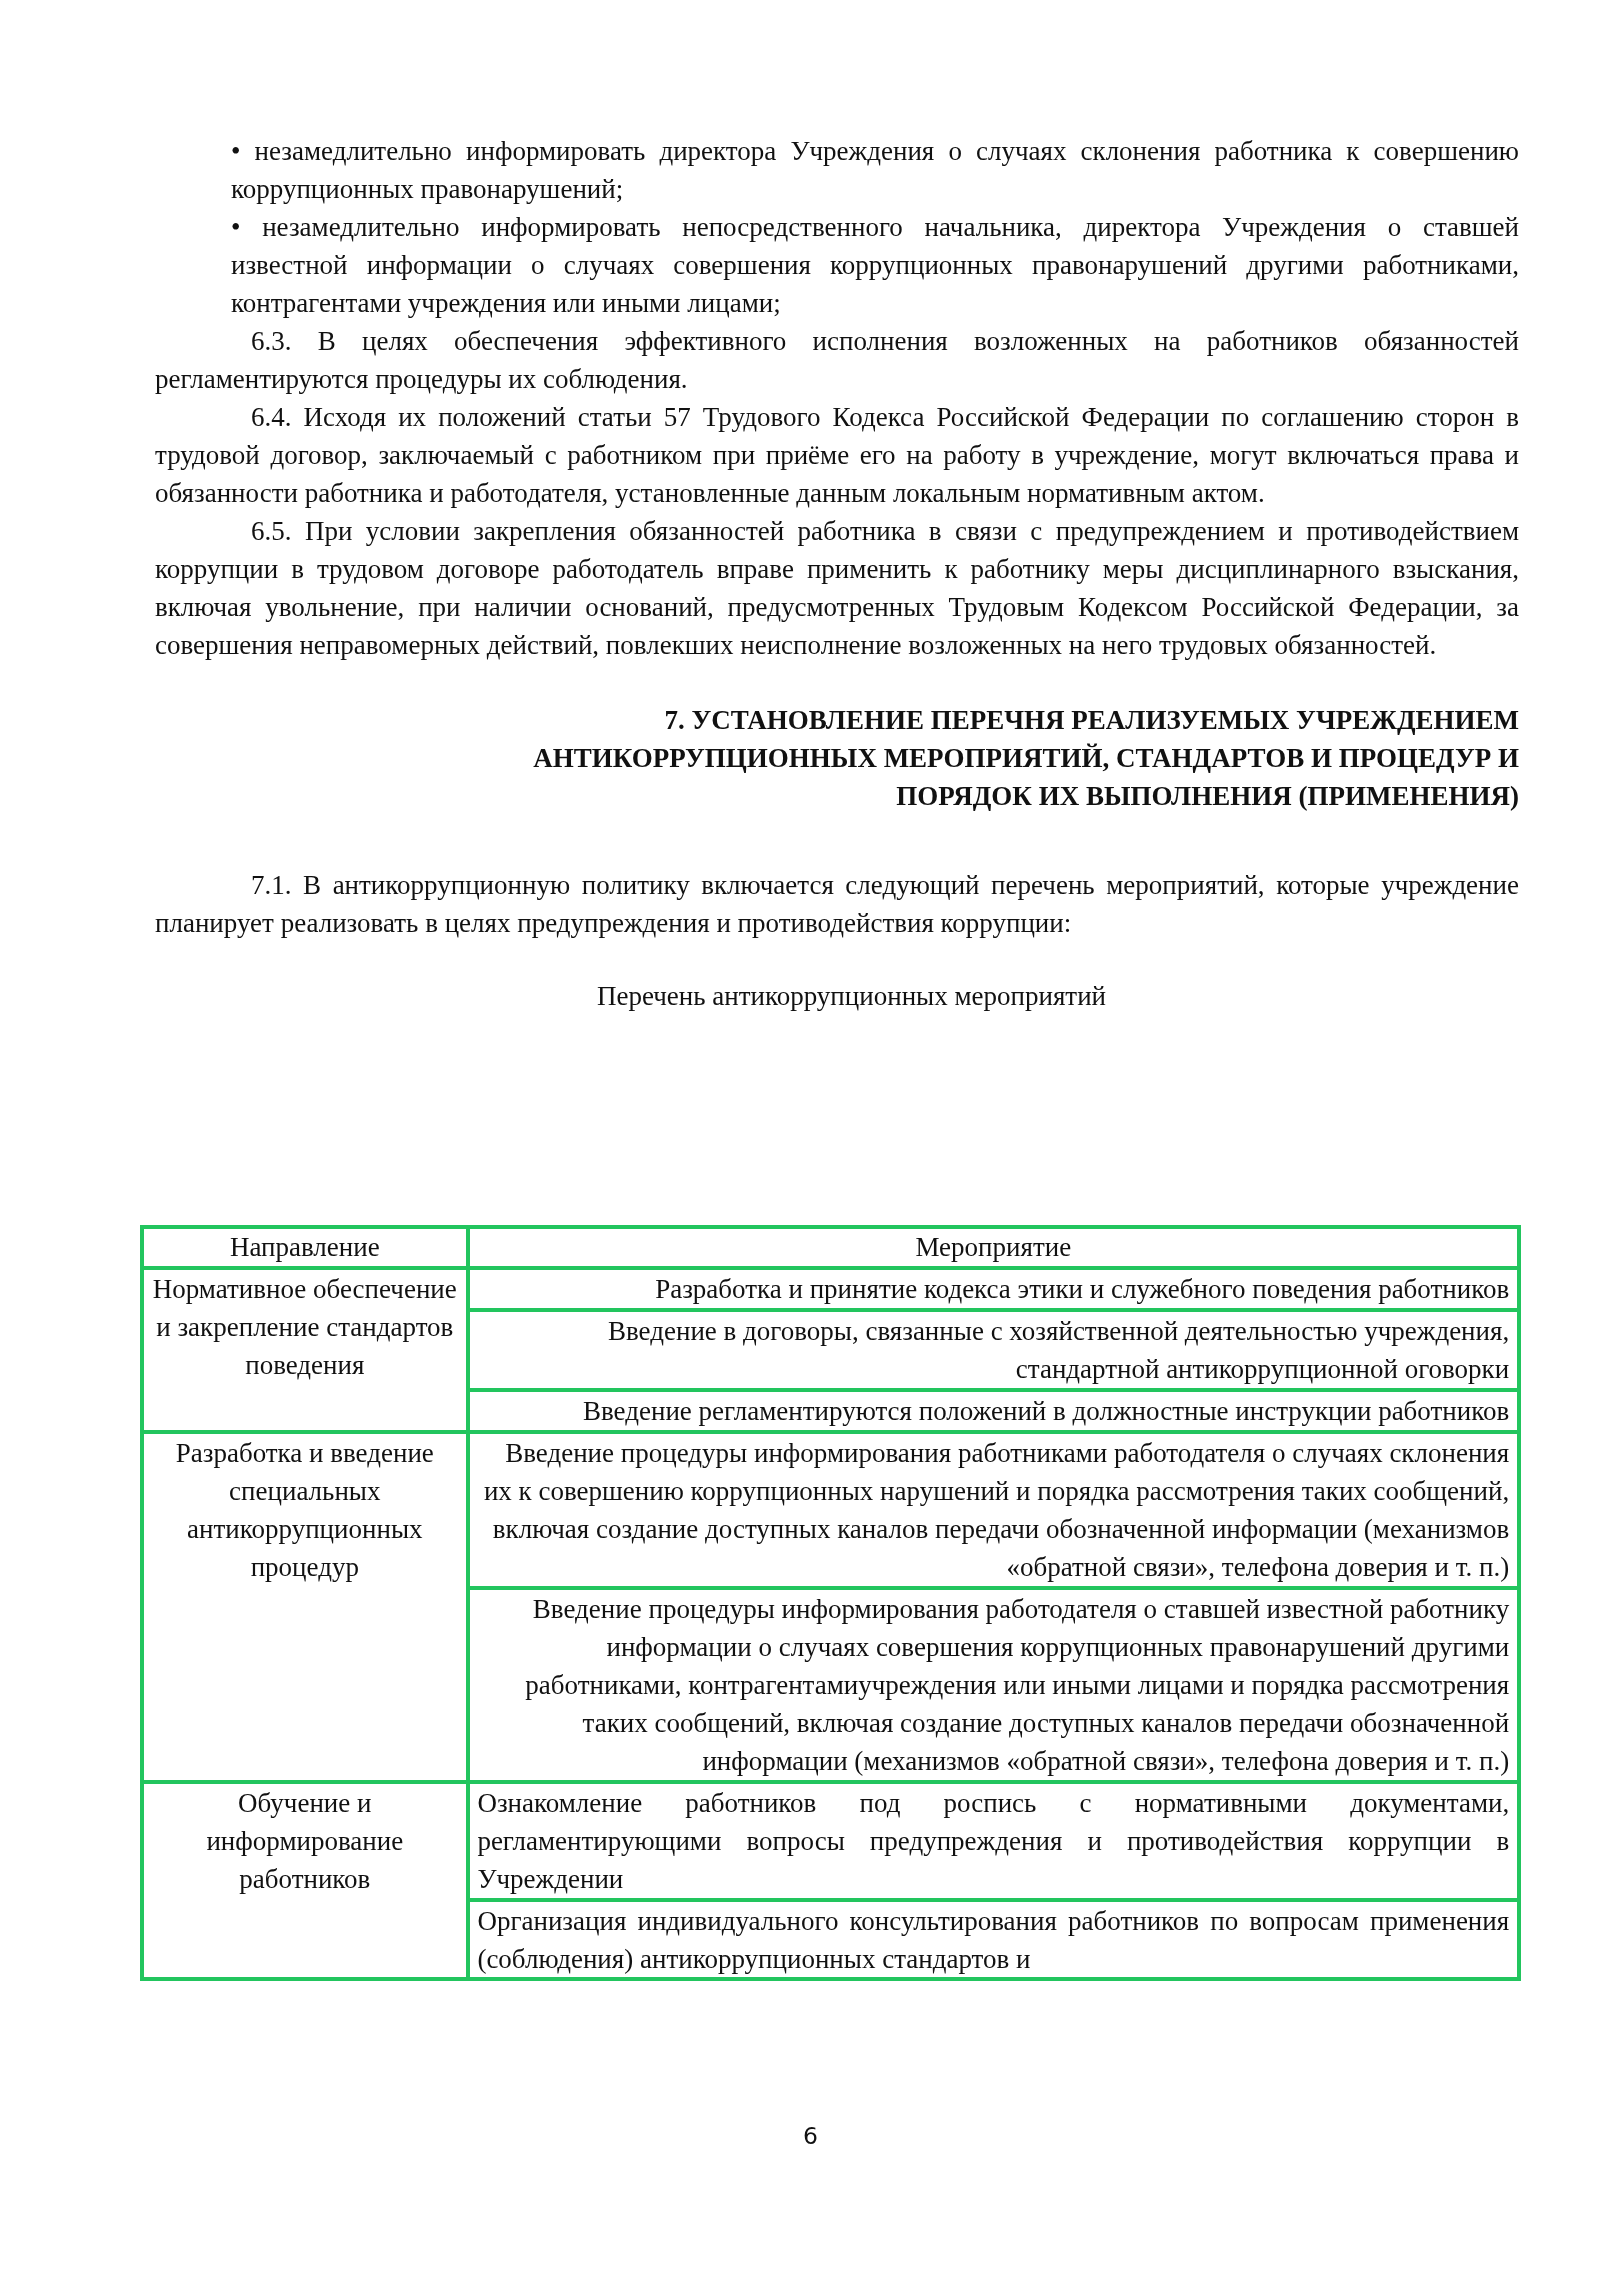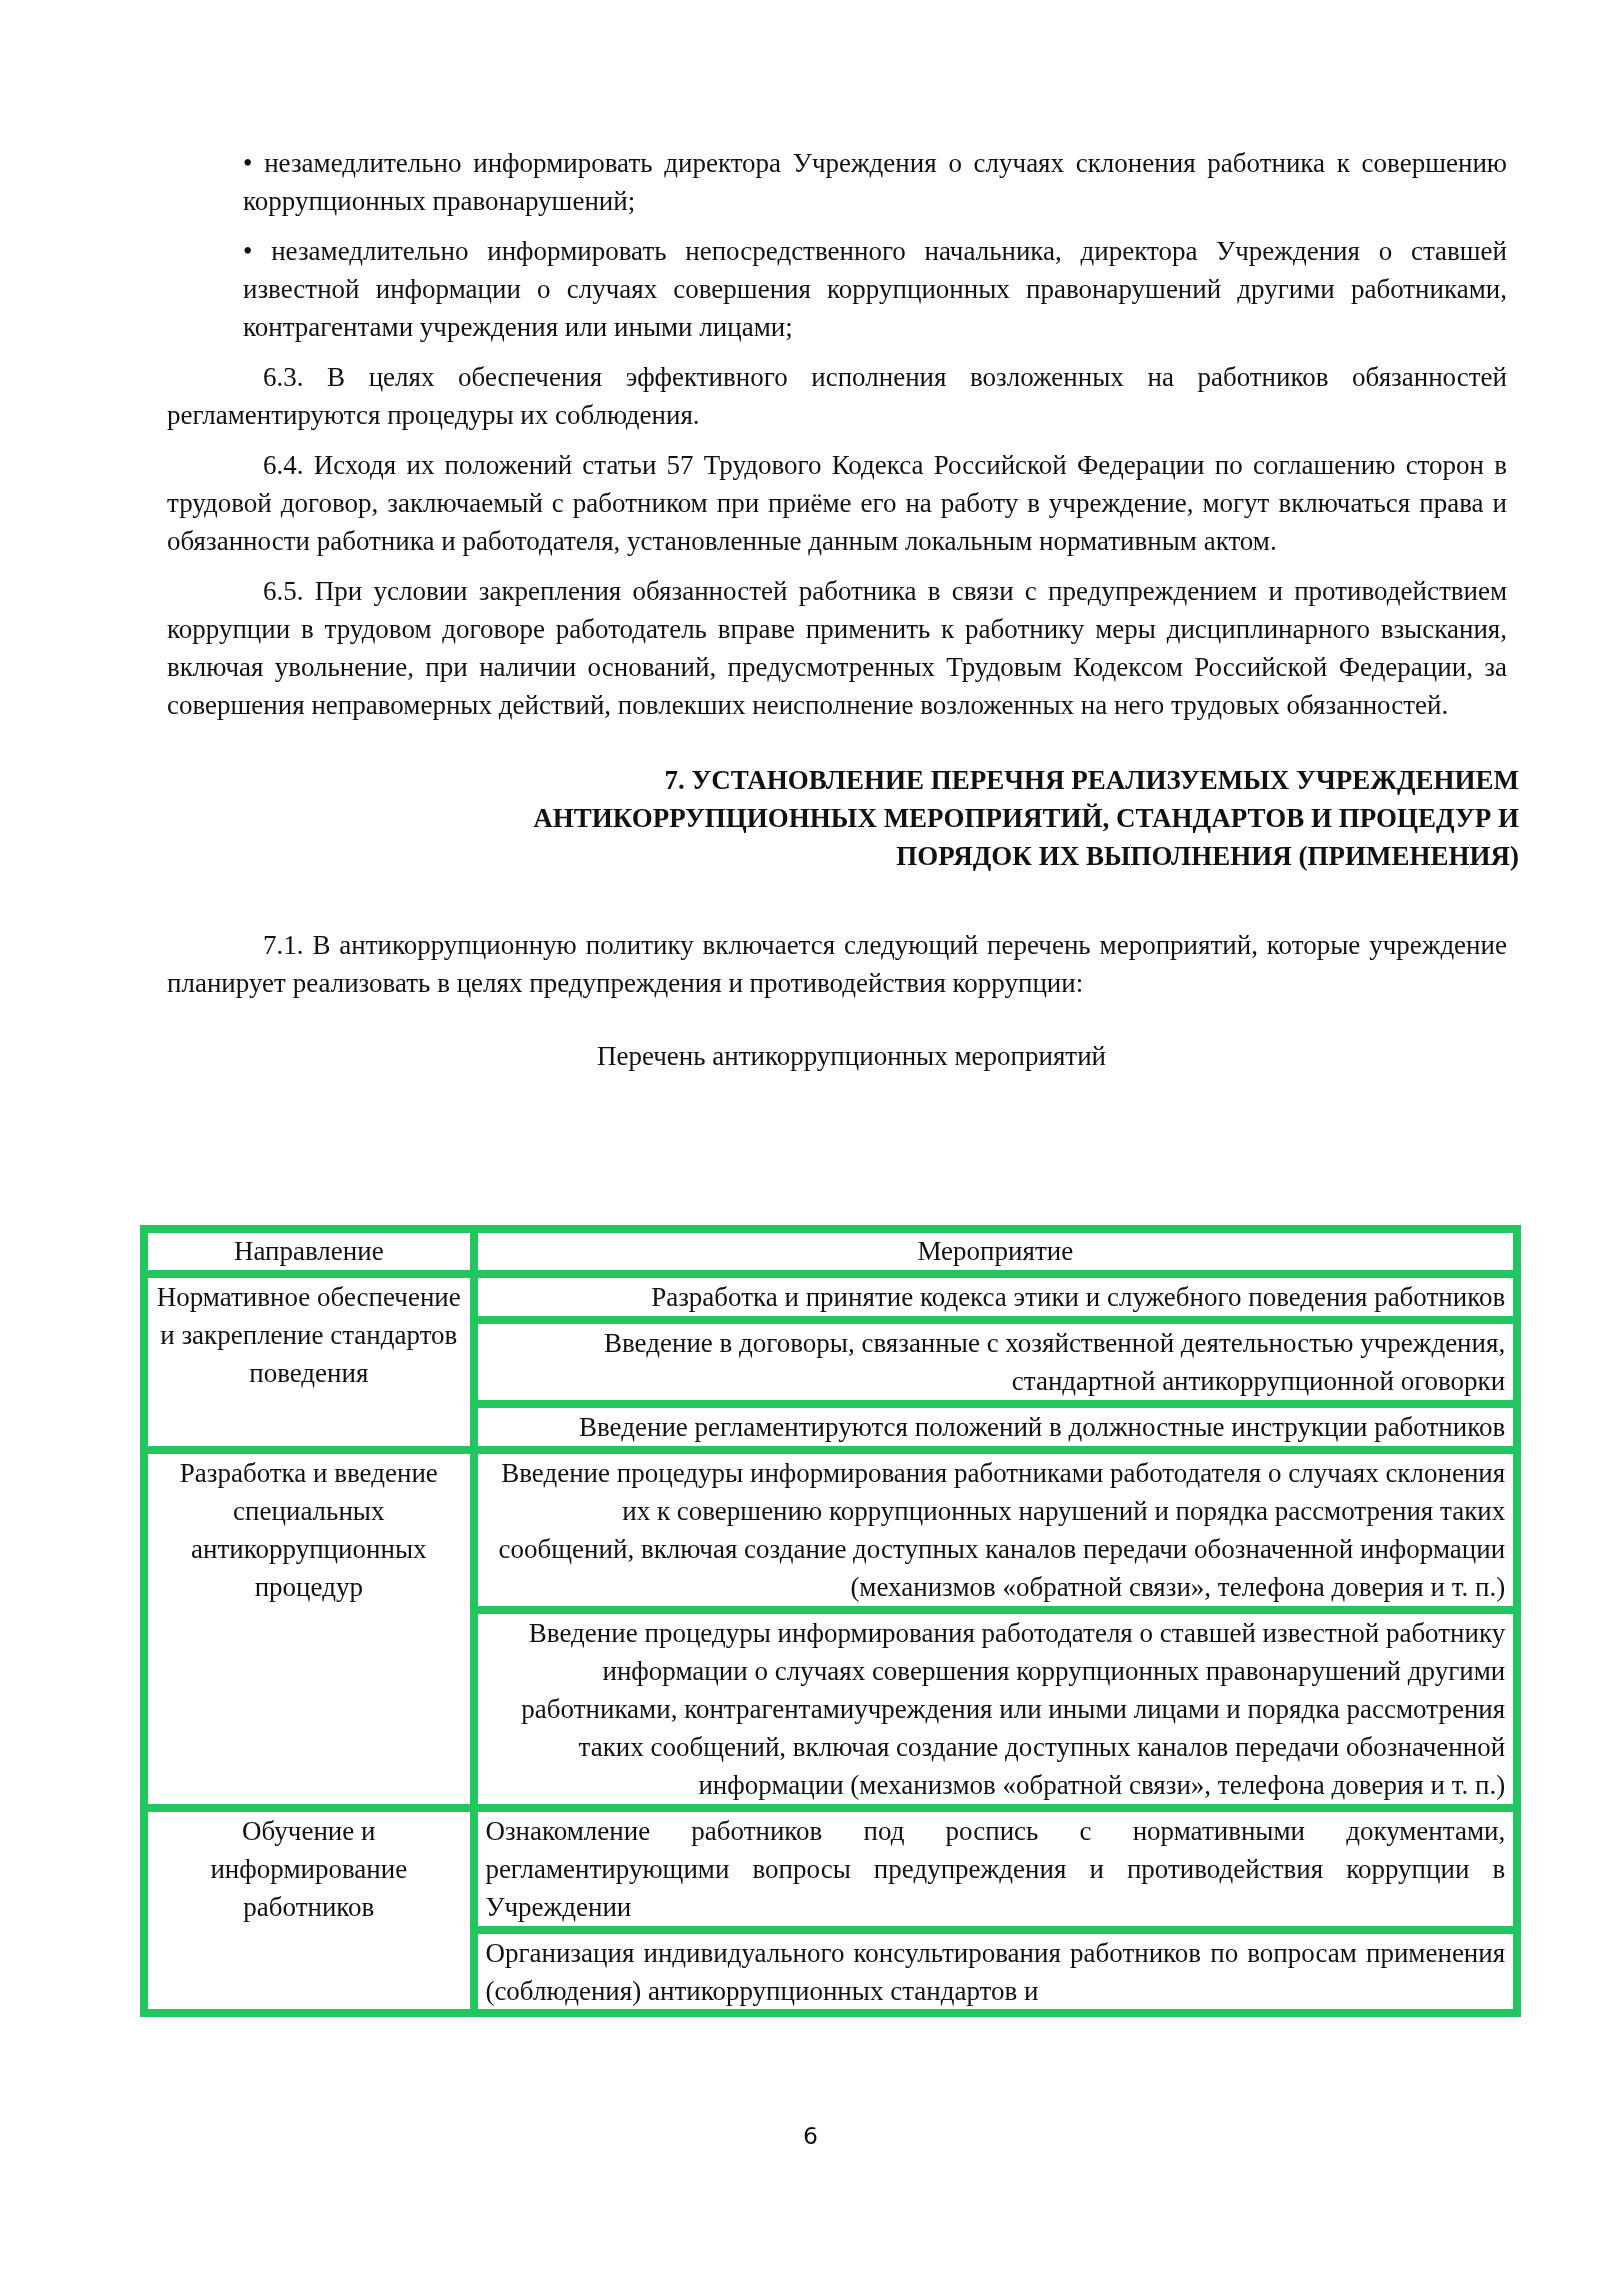--- a/index.html
+++ b/index.html
@@ -18,21 +18,21 @@
   .page {
     position: absolute;
     left: 155px;
     top: 132px;
     width: 1364px;
   }
   .p {
     font-size: 27px;
     line-height: 38px;
     text-align: justify;
-    margin: 12px;
+    margin: 0;
   }
   .indent { text-indent: 96px; }
   .bullet-block {
     margin-left: 76px;
   }
   .heading {
     font-weight: bold;
     font-size: 27px;
     line-height: 38px;
     text-align: right;
@@ -50,21 +50,21 @@
     position: absolute;
     left: 140px;
     top: 1225px;
     width: 1381px;
     border-collapse: collapse;
     font-size: 27px;
     line-height: 38px;
   }
   table.measures th,
   table.measures td {
-    border: 8px solid #22c55e;
+    border: 4px solid #22c55e;
     padding: 0 7.8px;
     vertical-align: top;
   }
   table.measures th {
     font-weight: normal;
     text-align: center;
     height: 37px;
     line-height: 37px;
   }
   td.dir {

